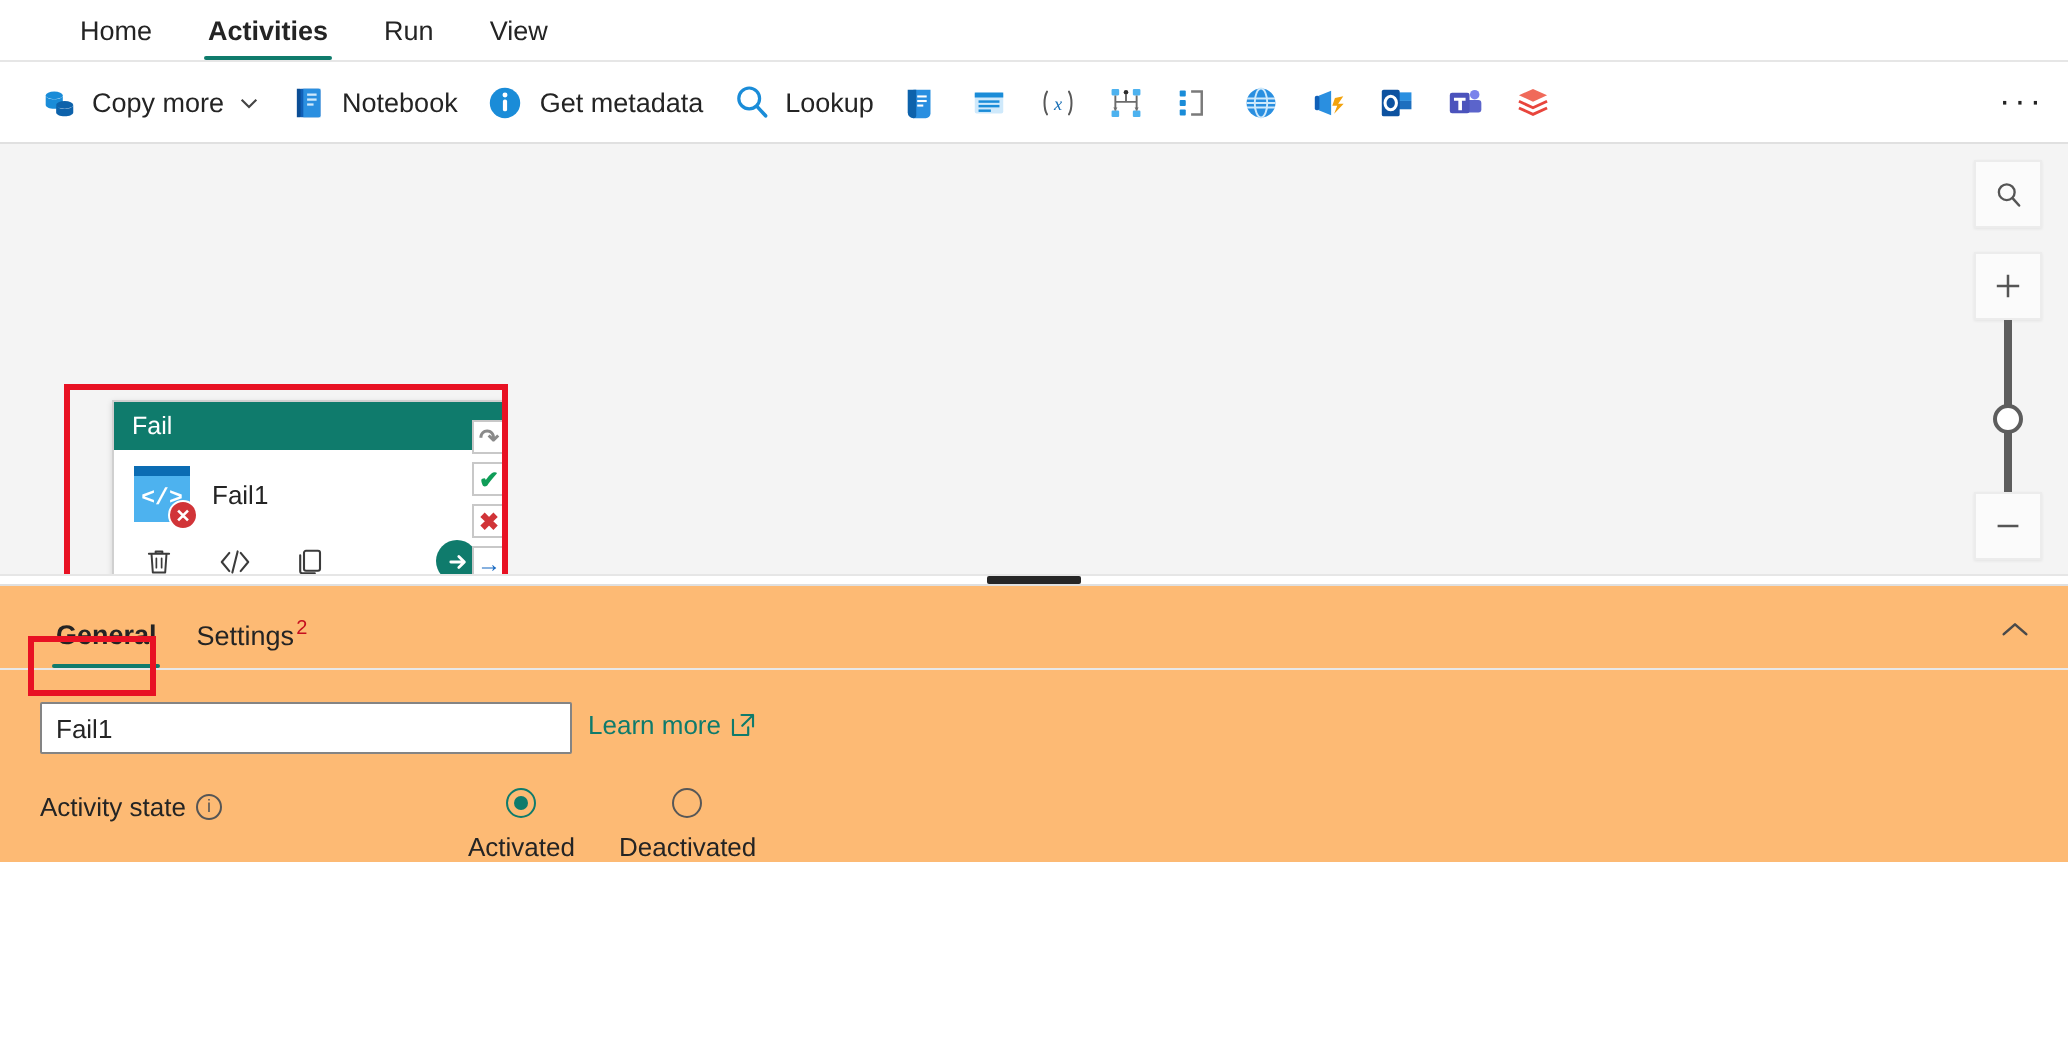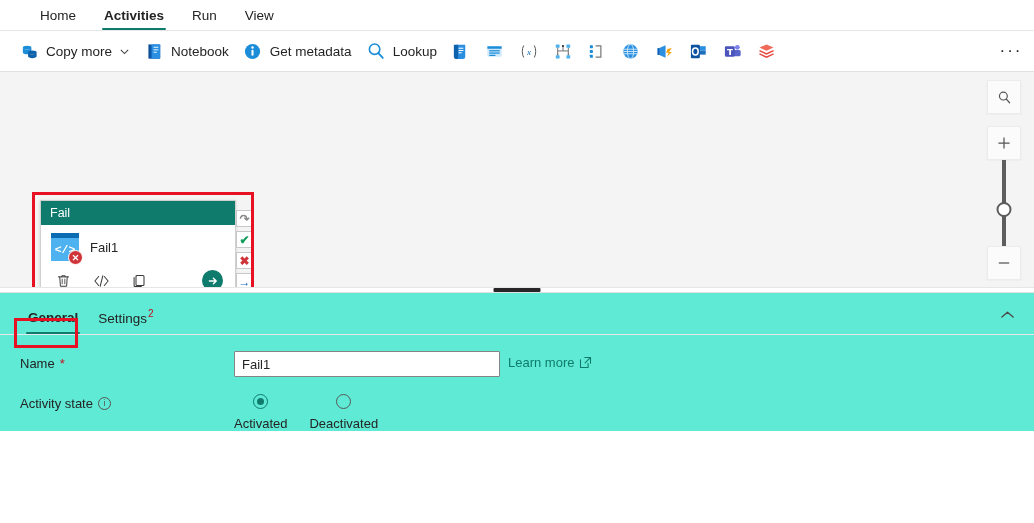--- a/index.html
+++ b/index.html
@@ -85,21 +85,21 @@
     position: absolute;
     border: 3px solid #e81123;
     pointer-events: none;
     z-index: 30;
   }
   #anno-node { left: 32px; top: 120px; width: 222px; height: 126px; }
 
   
   .node {
     position: absolute;
-    left: 40px; top: 128px;
+    left: 56px; top: 128px;
     width: 196px;
     background: #ffffff;
     border: 1px solid #d0d0d0;
     box-shadow: 0 1px 3px rgba(0,0,0,.14);
     z-index: 20;
   }
   .node-header {
     height: 24px;
     background: #0f7b6c;
     color: #ffffff;
@@ -204,21 +204,21 @@
   .splitter-grip {
     position: absolute;
     left: 50%; top: 0px; transform: translateX(-50%);
     width: 47px; height: 4px;
     background: #262626;
     border-radius: 1px;
     cursor: row-resize;
   }
 
   
-  .props { background: #5eead4; }
+  .props { background: #fdba74; }
   .props-tabs {
     height: 42px;
     display: flex; align-items: flex-end;
     padding-left: 18px;
     border-bottom: 1px solid #e8e8e8;
     position: relative;
   }
   .prop-tab {
     position: relative;
     padding: 0 10px 9px 10px;
@@ -601,24 +601,20 @@
         <path d="M2 7.2L8 2l6 5.2" fill="none" stroke="#4a4a4a" stroke-width="1.4" stroke-linecap="round" stroke-linejoin="round"></path>
       </svg>
     </div>
   </div>
 
   <div class="anno" id="anno-tab"></div>
 
   <div class="form">
 
     <div class="form-row">
-      <div class="form-label">
-        <span>Name</span>
-        <span class="req">*</span>
-      </div>
       <input class="txt-input" type="text" value="Fail1" style="">
       <a class="learn-more">
         <span>Learn more</span>
         <svg width="13" height="13" viewBox="0 0 14 14">
           <path d="M1.6 4.2v8.2h8.2V8.2" fill="none" stroke="#0f7b6c" stroke-width="1.15" stroke-linecap="round" stroke-linejoin="round"></path>
           <path d="M6.2 1.6h6.2v6.2M12.4 1.6L6.6 7.4" fill="none" stroke="#0f7b6c" stroke-width="1.15" stroke-linecap="round" stroke-linejoin="round"></path>
         </svg>
       </a>
     </div>
 

